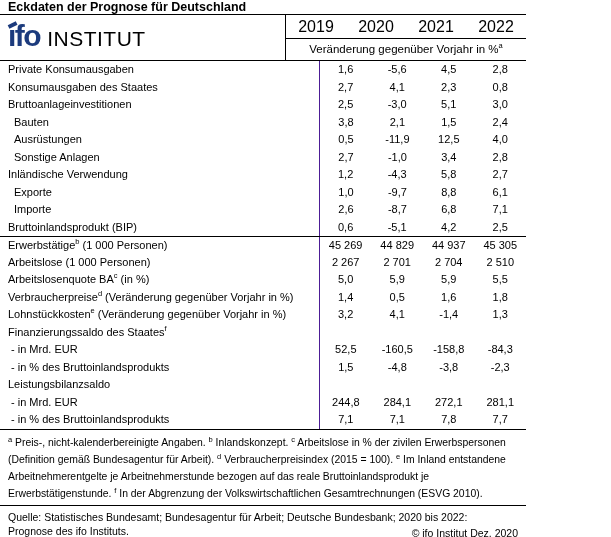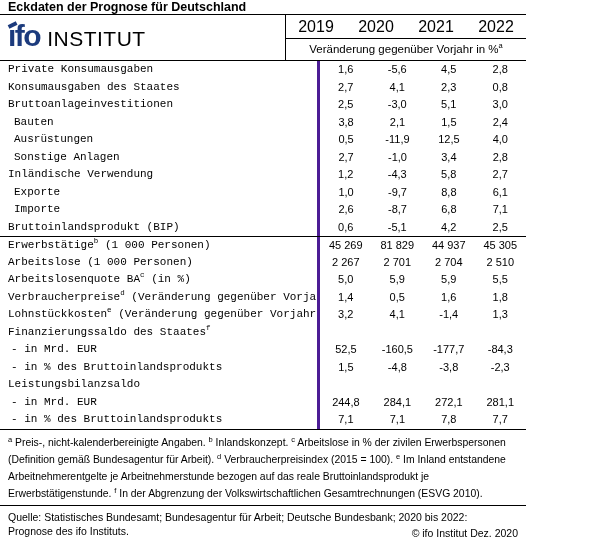--- a/index.html
+++ b/index.html
@@ -35,22 +35,22 @@
   .head-right{width:240px;display:flex;flex-direction:column;}
   .years-row{display:flex;height:23px;border-bottom:1px solid #000;}
   .year-cell{width:60px;text-align:center;font-size:16px;line-height:24px;}
   .unit-row{height:21px;text-align:center;font-size:11.5px;line-height:21px;}
 
   
   .tbody{border-bottom:1.5px solid #000;}
   .trow{display:flex;height:17.5px;box-sizing:border-box;}
   .trow.rule{border-top:1px solid #000;}
   .lbl{
-    width:371px;box-sizing:border-box;border-right:3px solid #4c1d95;
-    font-size:11px;line-height:17.5px;white-space:nowrap;overflow:hidden;font-family:Liberation Mono, monospace;
+    width:371px;box-sizing:border-box;border-right:1px solid #4c1d95;
+    font-size:11px;line-height:17.5px;white-space:nowrap;overflow:hidden;
   }
   .ind0{padding-left:8px;}
   .ind1{padding-left:14px;}
   .ind2{padding-left:11px;}
   .val{width:60px;text-align:center;font-size:11px;line-height:17.5px;}
   sup{font-size:7.5px;vertical-align:super;line-height:0;letter-spacing:0;}
 
   
   .footnotes{
     box-sizing:border-box;height:76px;padding:4px 12px 0 8px;
@@ -154,21 +154,21 @@
       <div class="trow">
         <div class="lbl ind0">Bruttoinlandsprodukt (BIP)</div>
         <div class="val">0,6</div>
         <div class="val">-5,1</div>
         <div class="val">4,2</div>
         <div class="val">2,5</div>
       </div>
       <div class="trow rule">
         <div class="lbl ind0">Erwerbstätige<sup>b</sup> (1 000 Personen)</div>
         <div class="val">45 269</div>
-        <div class="val">81 829</div>
+        <div class="val">44 829</div>
         <div class="val">44 937</div>
         <div class="val">45 305</div>
       </div>
       <div class="trow">
         <div class="lbl ind0">Arbeitslose (1 000 Personen)</div>
         <div class="val">2 267</div>
         <div class="val">2 701</div>
         <div class="val">2 704</div>
         <div class="val">2 510</div>
       </div>
@@ -197,21 +197,21 @@
         <div class="lbl ind0">Finanzierungssaldo des Staates<sup>f</sup></div>
         <div class="val"></div>
         <div class="val"></div>
         <div class="val"></div>
         <div class="val"></div>
       </div>
       <div class="trow">
         <div class="lbl ind2">- in Mrd. EUR</div>
         <div class="val">52,5</div>
         <div class="val">-160,5</div>
-        <div class="val">-177,7</div>
+        <div class="val">-158,8</div>
         <div class="val">-84,3</div>
       </div>
       <div class="trow">
         <div class="lbl ind2">- in % des Bruttoinlandsprodukts</div>
         <div class="val">1,5</div>
         <div class="val">-4,8</div>
         <div class="val">-3,8</div>
         <div class="val">-2,3</div>
       </div>
       <div class="trow">

